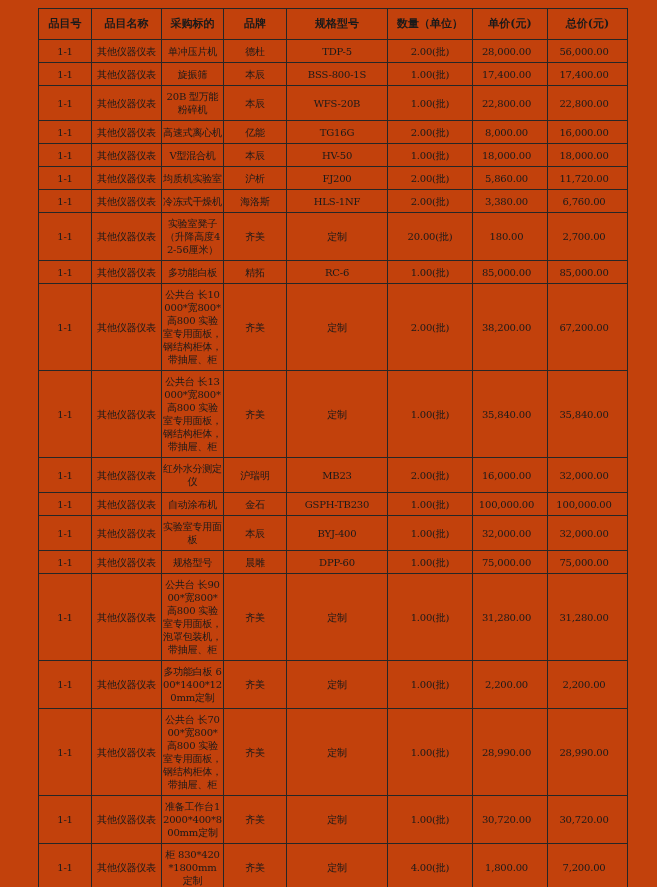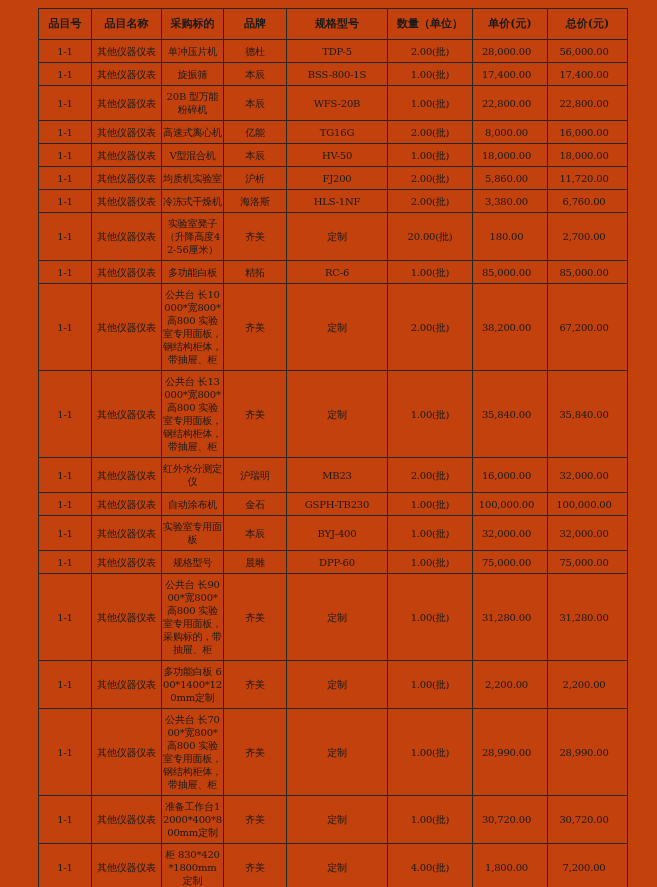--- a/index.html
+++ b/index.html
@@ -250,21 +250,21 @@
     <td>晨雕</td>
     <td>DPP-60</td>
     <td>1.00(批)</td>
     <td class="num">75,000.00</td>
     <td class="num">75,000.00</td>
   </tr>
 
   <tr>
     <td>1-1</td>
     <td>其他仪器仪表</td>
-    <td>公共台 长9000*宽800*高800 实验室专用面板，采购标的，带抽屉、柜</td>
+    <td>公共台 长9000*宽800*高800 实验室专用面板，泡罩包装机，带抽屉、柜</td>
     <td>齐美</td>
     <td>定制</td>
     <td>1.00(批)</td>
     <td class="num">31,280.00</td>
     <td class="num">31,280.00</td>
   </tr>
 
   <tr>
     <td>1-1</td>
     <td>其他仪器仪表</td>

